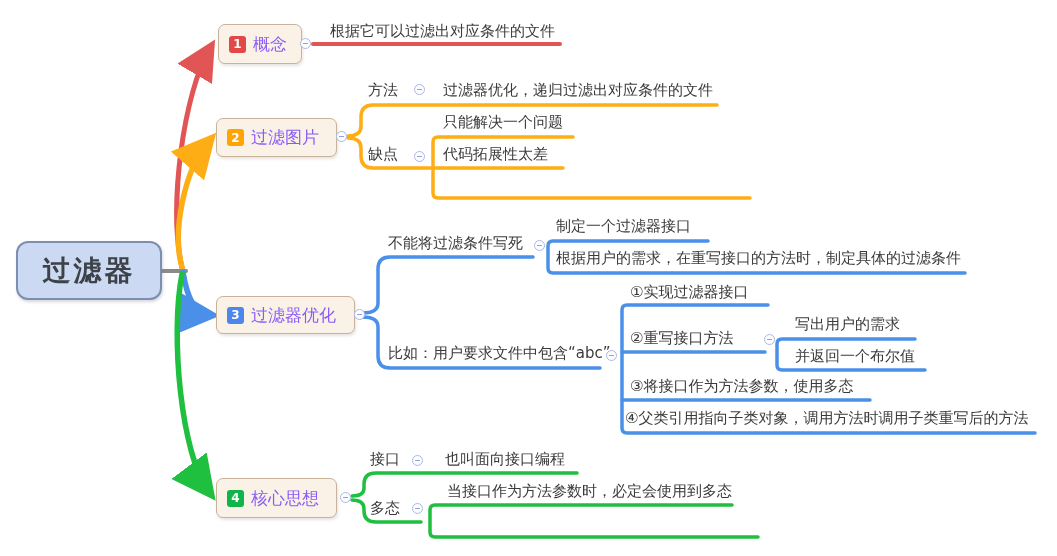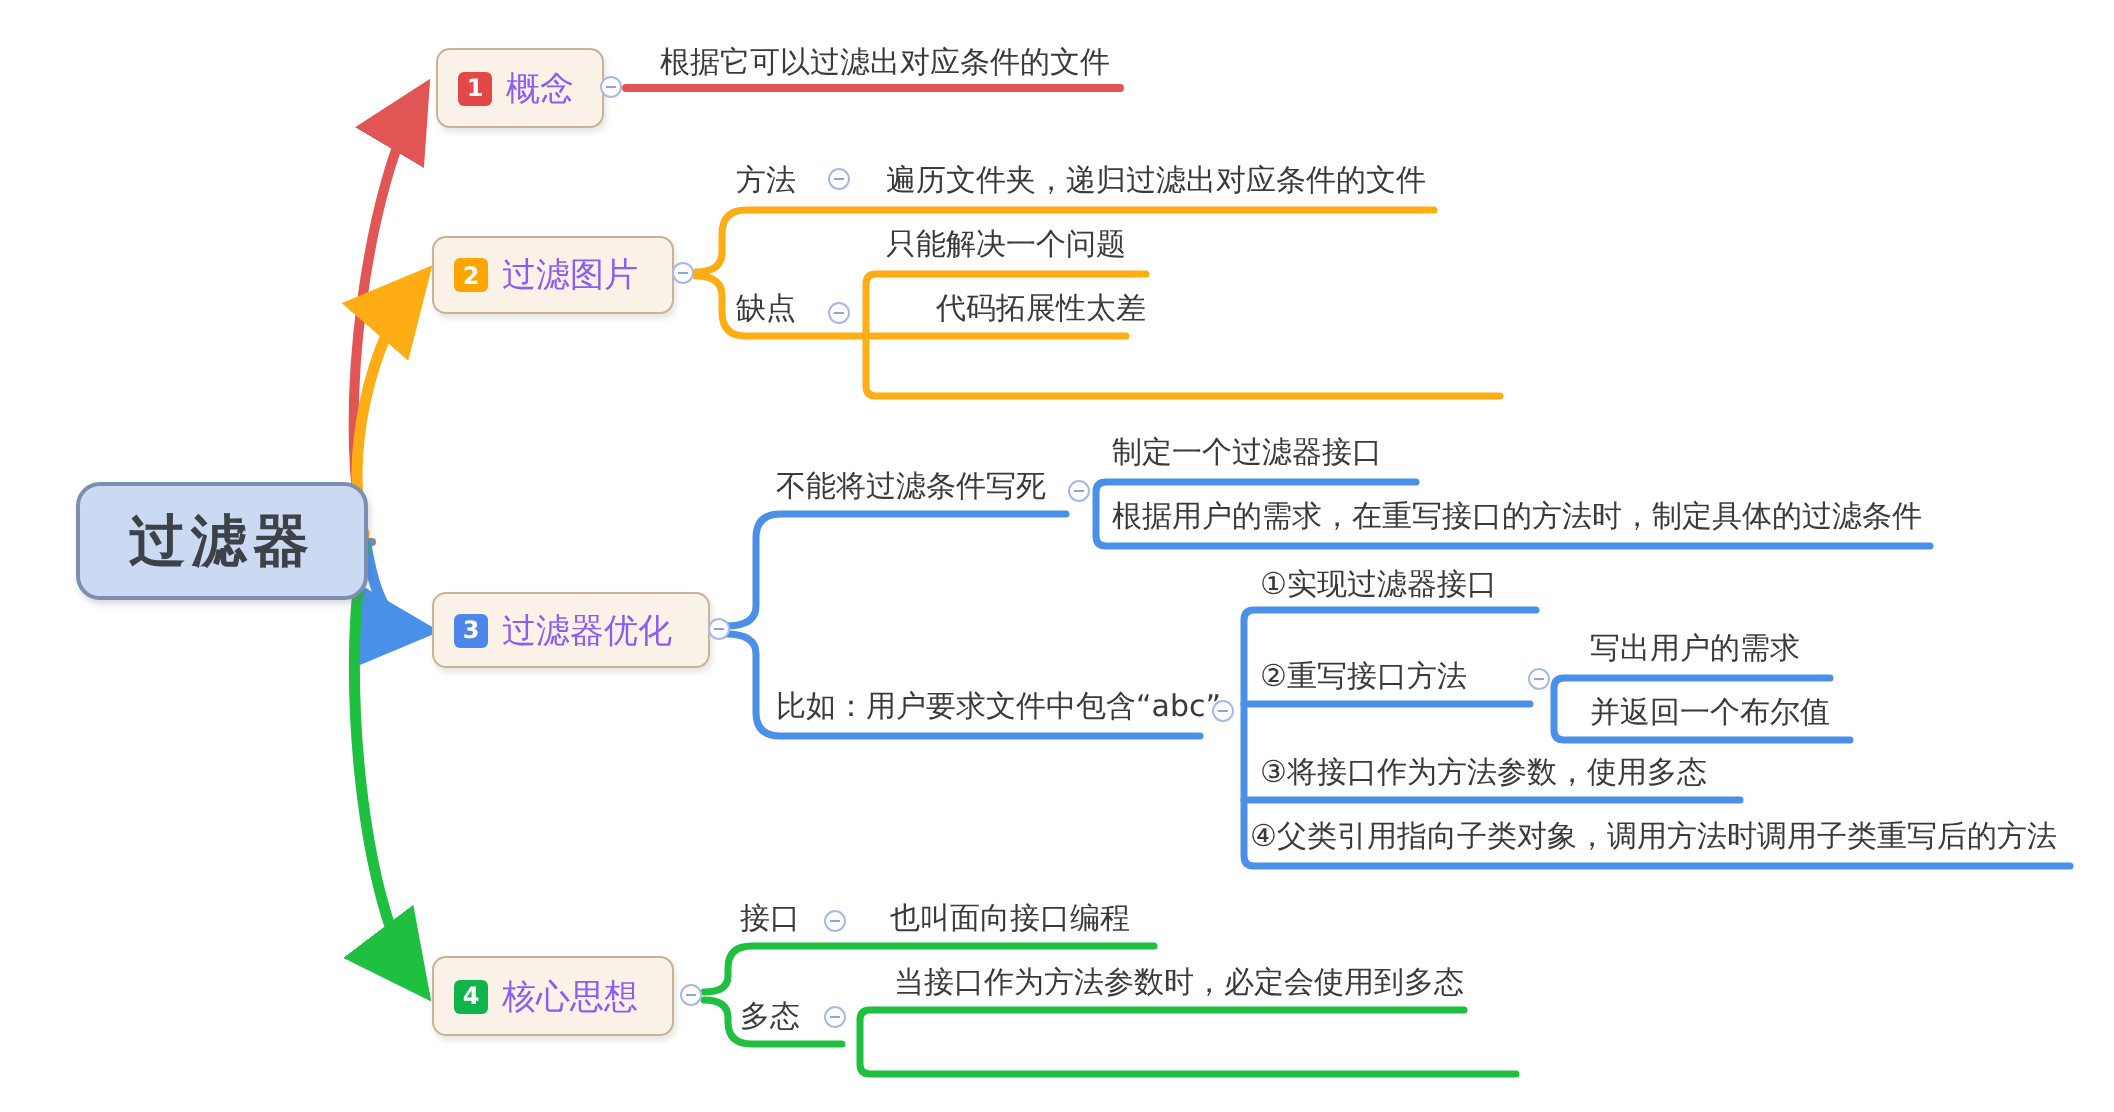--- a/index.html
+++ b/index.html
@@ -86,21 +86,21 @@
       <path d="M915,339 L782,339 Q777,339 777,344 L777,365 Q777,370 782,370 L925,370"></path>
     </g>
 
     <g stroke="#1fbf3f" stroke-width="3.5" fill="none" stroke-linecap="round" stroke-linejoin="round">
       <path d="M352,496 Q364,496 364,488 L364,484 Q364,473 376,473 L577,473"></path>
       <path d="M352,500 Q364,500 364,509 L364,511 Q364,522 376,522 L421,522"></path>
       <path d="M732,505 L435,505 Q430,505 430,510 L430,532 Q430,537 435,537 L758,537"></path>
     </g>
   </svg>
 
-  <div class="root" style="left:16px;top:241px;width:146px;height:59px;margin-left:22px;">
+  <div class="root" style="left:16px;top:241px;width:146px;height:59px;">
     <span>过滤器</span>
   </div>
 
   <div class="node" style="left:218px;top:24px;width:84px;height:40px;">
     <span class="badge b1">1</span>
     <span class="node-label">概念</span>
   </div>
 
   <div class="node" style="left:216px;top:118px;width:121px;height:39px;">
     <span class="badge b2">2</span>
@@ -113,24 +113,24 @@
   </div>
 
   <div class="node" style="left:216px;top:478px;width:121px;height:40px;">
     <span class="badge b4">4</span>
     <span class="node-label">核心思想</span>
   </div>
 
   <div class="topic-text" style="left:330px;top:23px;">根据它可以过滤出对应条件的文件</div>
 
   <div class="topic-text" style="left:368px;top:82px;">方法</div>
-  <div class="topic-text" style="left:443px;top:82px;">遍历文件夹，递归过滤出对应条件的文件</div>
+  <div class="topic-text" style="left:443px;top:82px;">过滤器优化，递归过滤出对应条件的文件</div>
   <div class="topic-text" style="left:368px;top:146px;">缺点</div>
   <div class="topic-text" style="left:443px;top:114px;">只能解决一个问题</div>
-  <div class="topic-text" style="left:443px;top:146px;margin-left:25px;">代码拓展性太差</div>
+  <div class="topic-text" style="left:443px;top:146px;">代码拓展性太差</div>
 
   <div class="topic-text" style="left:388px;top:235px;">不能将过滤条件写死</div>
   <div class="topic-text" style="left:556px;top:218px;">制定一个过滤器接口</div>
   <div class="topic-text" style="left:556px;top:250px;">根据用户的需求，在重写接口的方法时，制定具体的过滤条件</div>
   <div class="topic-text" style="left:388px;top:345px;">比如：用户要求文件中包含“abc”</div>
   <div class="topic-text" style="left:630px;top:284px;">①实现过滤器接口</div>
   <div class="topic-text" style="left:630px;top:330px;">②重写接口方法</div>
   <div class="topic-text" style="left:795px;top:316px;">写出用户的需求</div>
   <div class="topic-text" style="left:795px;top:348px;">并返回一个布尔值</div>
   <div class="topic-text" style="left:630px;top:378px;">③将接口作为方法参数，使用多态</div>

